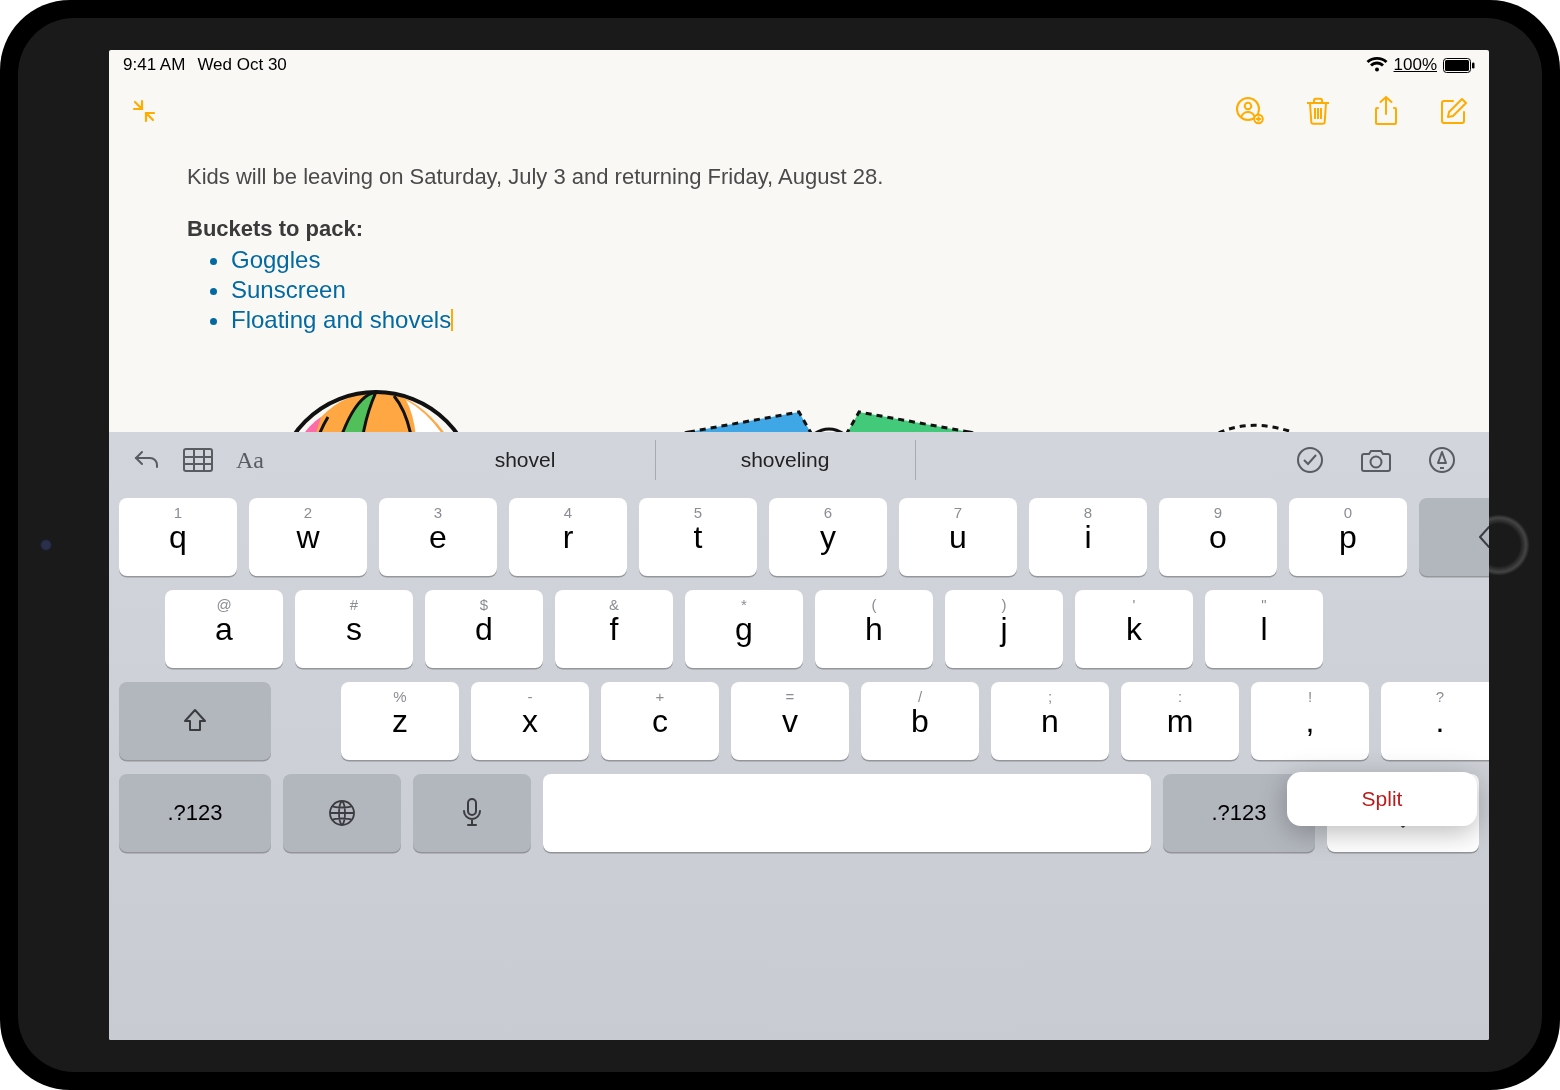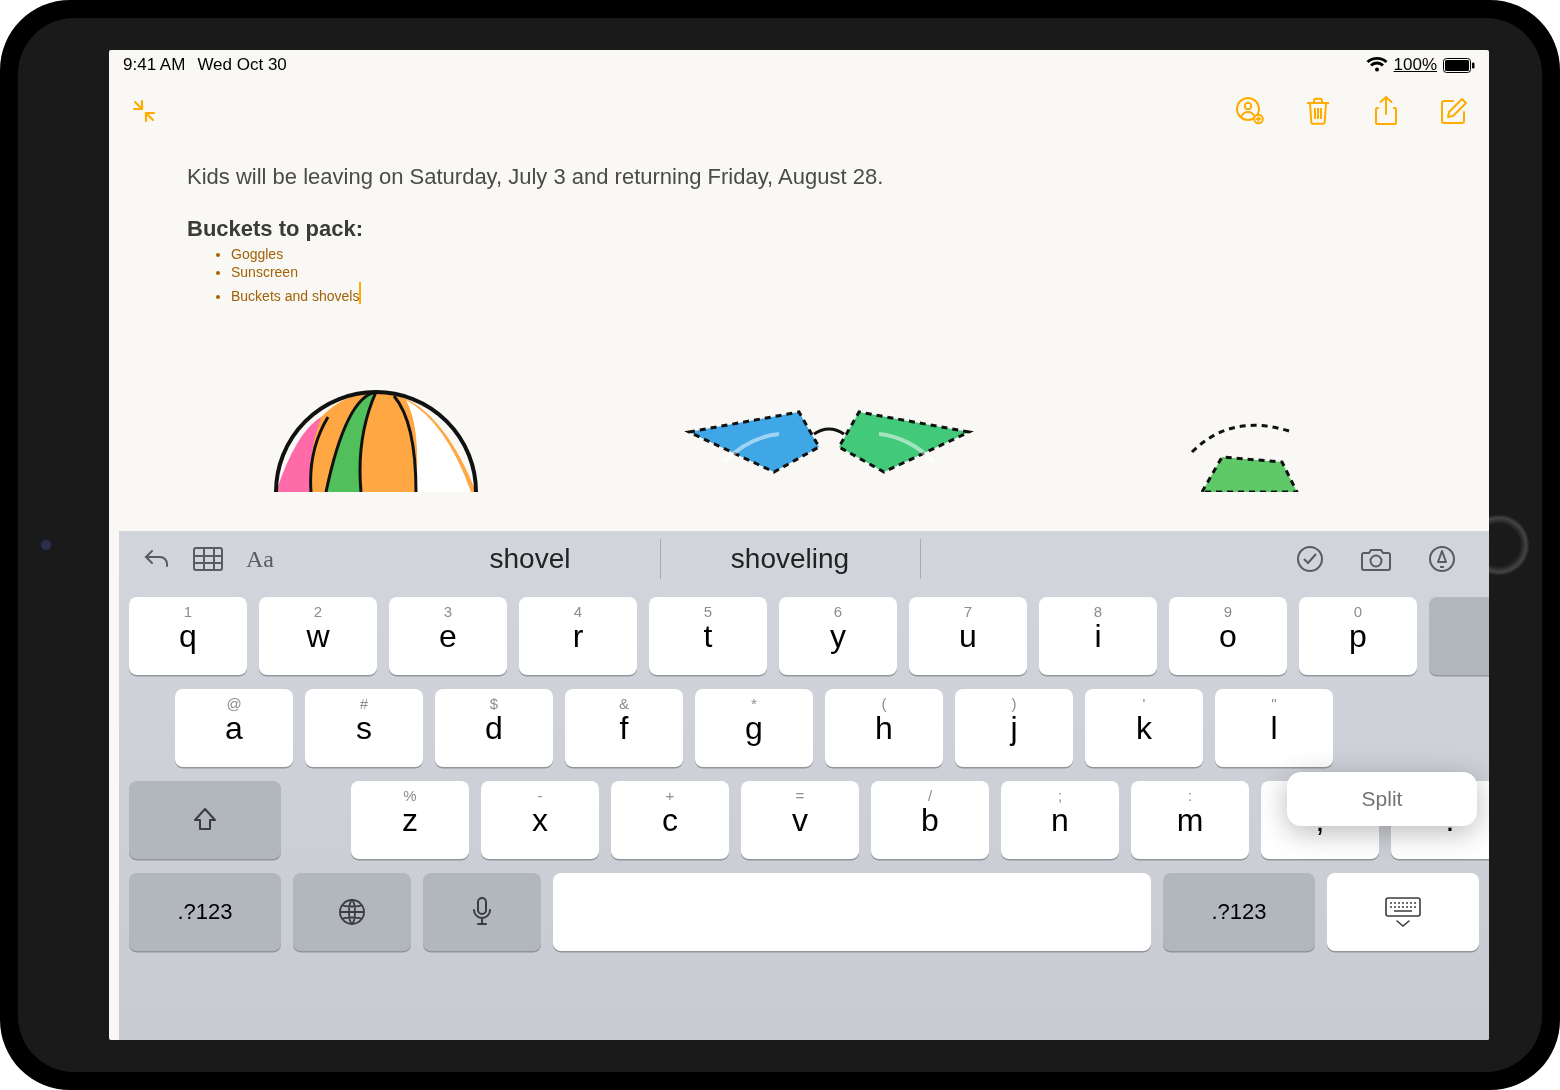--- a/index.html
+++ b/index.html
@@ -22,35 +22,35 @@
 .nav-bar { position: absolute; top: 30px; left: 0; right: 0; height: 62px; display: flex; align-items: center; padding: 0 18px; }
 .nav-left { display: flex; gap: 16px; }
 .nav-right { margin-left: auto; display: flex; gap: 34px; }
 .nav-icon { width: 34px; height: 34px; display: flex; align-items: center; justify-content: center; color: #ffac00; }
 
 
 .note-body { position: absolute; top: 102px; left: 0; right: 0; bottom: 0; padding: 12px 78px 0 78px; font-size: 22px; color: #333; }
 .note-title { font-size: 26px; font-weight: 700; color: #3a3a3a; margin-bottom: 22px; }
 .note-p { font-size: 22px; color: #4a4a4a; margin-bottom: 26px; }
 .note-sub { font-weight: 700; font-size: 22px; color: #3a3a3a; margin-bottom: 4px; }
-.note-list { list-style: disc; padding-left: 44px; font-size: 14px; color: #a16207; }
+.note-list { list-style: disc; padding-left: 44px; font-size: 24px; color: #0369a1; }
 .note-list li { margin-bottom: 2px; }
 .cursor { display: inline-block; width: 2px; height: 22px; background: #ffac00; vertical-align: -3px; }
 
 
 .drawings { position: absolute; left: 60px; right: 60px; bottom: 0; height: 120px; display: flex; justify-content: space-around; align-items: flex-end; overflow: hidden; pointer-events: none; }
 .drawings svg { display: block; }
 
 
-.keyboard { position: absolute; left: 10px; right: 0; bottom: 0; height: 509px; background: linear-gradient(#d2d5db, #c8cbd1); }
+.keyboard { position: absolute; left: 0; right: 0; bottom: 0; height: 608px; background: linear-gradient(#d2d5db, #c8cbd1); }
 .kb-toolbar { height: 56px; display: flex; align-items: center; padding: 0 16px; color: #595c61; }
 .kb-tool { width: 42px; height: 40px; display: flex; align-items: center; justify-content: center; margin-right: 10px; }
 .kb-tool.txt { font-size: 24px; font-family: Georgia, serif; }
 .kb-suggestions { flex: 1; display: flex; justify-content: center; align-items: stretch; height: 100%; }
-.kb-sugg { flex: 0 0 260px; display: flex; align-items: center; justify-content: center; font-size: 28px; color: #222; position: relative; }
+.kb-sugg { flex: 0 0 260px; display: flex; align-items: center; justify-content: center; font-size: 21px; color: #222; position: relative; }
 .kb-sugg + .kb-sugg::before { content: ""; position: absolute; left: 0; top: 8px; bottom: 8px; width: 1px; background: #a7aab1; }
 .kb-right-tools { display: flex; gap: 14px; }
 
 .kb-rows { padding: 10px 10px 14px 10px; }
 .kb-row { display: flex; gap: 12px; margin-bottom: 14px; }
 .key { background: #fff; border-radius: 8px; box-shadow: 0 1.5px 0 rgba(0,0,0,0.28); height: 78px; position: relative; display: flex; align-items: center; justify-content: center; font-size: 32px; color: #000; }
 .key.muted { background: #b2b6bd; }
 .key .sup { position: absolute; top: 6px; left: 0; right: 0; text-align: center; font-size: 15px; color: #8a8d92; }
 .key.medkey { font-size: 22px; }
 .key.space { flex: 1; }
@@ -60,21 +60,21 @@
 .row2 { padding: 0 46px 0 46px; }
 .row2 .key { flex: 0 0 118px; }
 .row3-shift { flex: 0 0 152px; }
 .row3-letter { flex: 0 0 118px; }
 .row3-pad { flex: 0 0 46px; }
 .row4 .modekey { flex: 0 0 152px; }
 .row4 .smallkey { flex: 0 0 118px; }
 
 
 .popover { position: absolute; right: 12px; bottom: 214px; width: 190px; background: #fff; border-radius: 14px; box-shadow: 0 6px 28px rgba(0,0,0,0.28); overflow: hidden; }
-.popover-item { height: 54px; display: flex; align-items: center; justify-content: center; font-size: 21px; color: #737373; border-top: 1px solid #e6e6e6; }
+.popover-item { height: 54px; display: flex; align-items: center; justify-content: center; font-size: 21px; color: #b91c1c; border-top: 1px solid #e6e6e6; }
 .popover-item:first-child { border-top: none; }
 .popover-item.selected { background: #0a7fff; color: #fff; }
 
 svg { display: block; }
 </style>
 </head>
 <body>
 
 <div class="ipad-frame">
   <div class="ipad-bezel"></div>
@@ -145,21 +145,21 @@
         </div>
       </div>
     </div>
 
     <div class="note-body" style="bottom:548px; overflow:hidden;">
       <div class="note-p">Kids will be leaving on Saturday, July 3 and returning Friday, August 28.</div>
       <div class="note-sub">Buckets to pack:</div>
       <ul class="note-list">
         <li>Goggles</li>
         <li>Sunscreen</li>
-        <li><span>Buckets and shovels</span><span class="cursor"></span></li>
+        <li><span>Floating and shovels</span><span class="cursor"></span></li>
       </ul>
 
       <div class="drawings">
 
         <svg width="220" height="120" viewBox="0 0 220 120">
           <defs>
               <clipPath id="ballclip">
                 <circle cx="110" cy="120" r="100"></circle>
               </clipPath>
             </defs>

